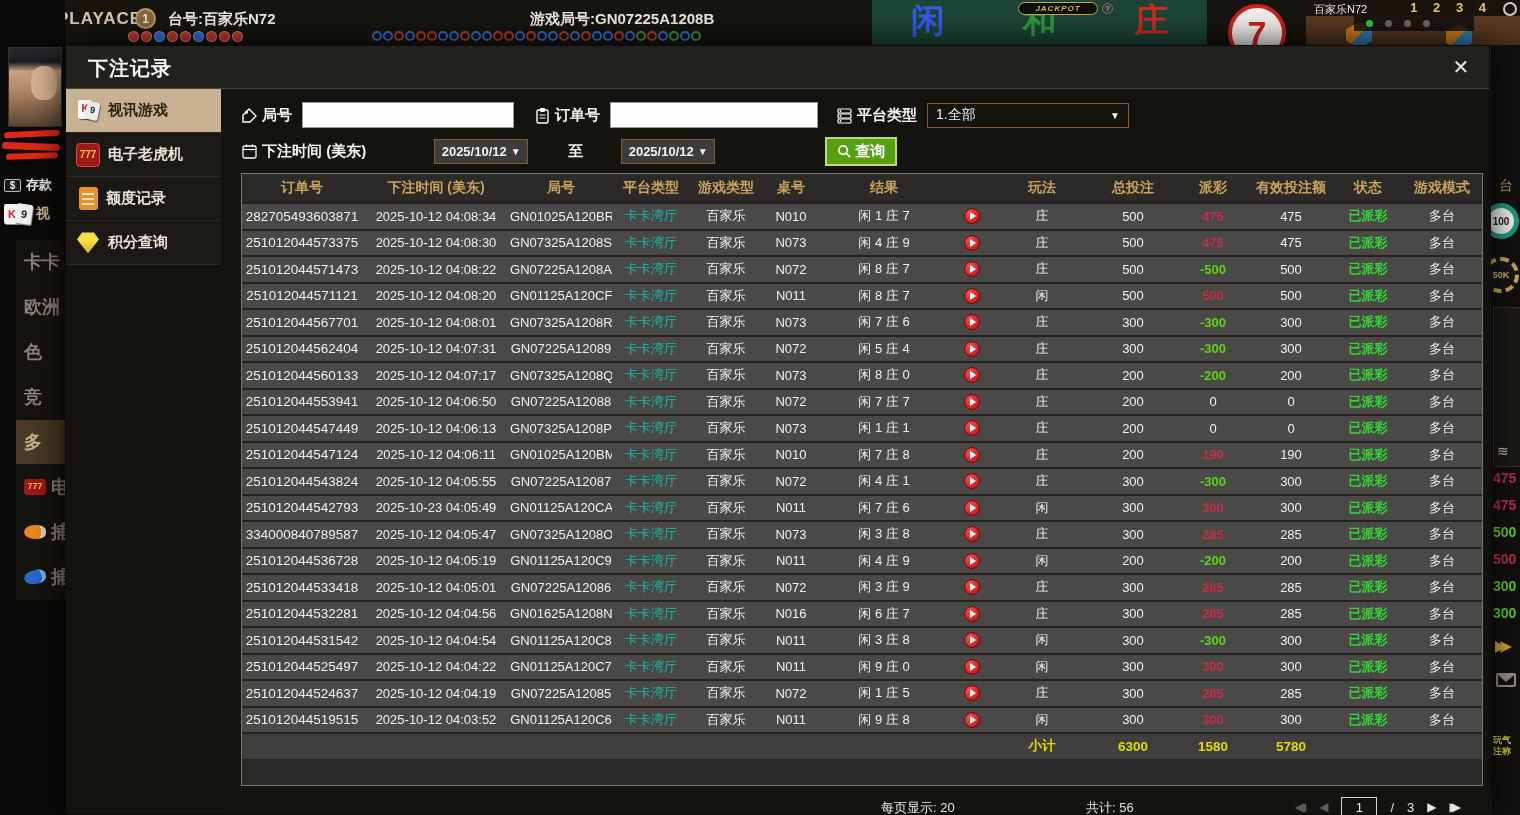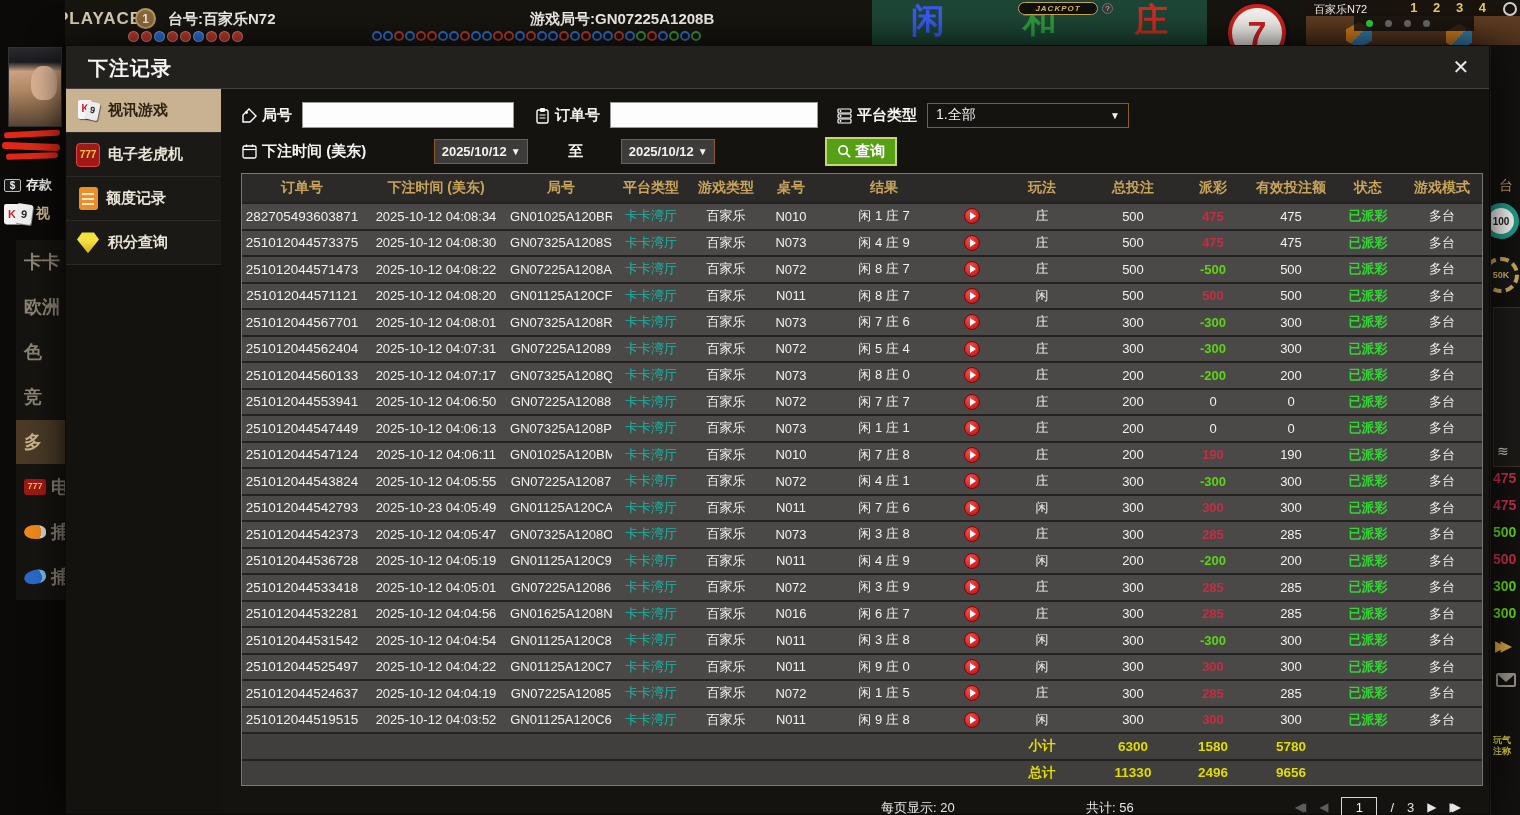--- a/index.html
+++ b/index.html
@@ -609,21 +609,21 @@
                   <span class="tri"></span>
                 </span></div>
               <div class="tcell c-play">闲</div>
               <div class="tcell c-total">300</div>
               <div class="tcell c-payout pos">300</div>
               <div class="tcell c-valid">300</div>
               <div class="tcell c-status st-green">已派彩</div>
               <div class="tcell c-mode">多台</div>
             </div>
             <div class="trow drow">
-              <div class="tcell c-order">251012044542373</div>
+              <div class="tcell c-order">334000840789587</div>
               <div class="tcell c-time">2025-10-12 04:05:47</div>
               <div class="tcell c-round">GN07325A1208O</div>
               <div class="tcell c-platform">卡卡湾厅</div>
               <div class="tcell c-game">百家乐</div>
               <div class="tcell c-table_no">N073</div>
               <div class="tcell c-result">闲 3 庄 8</div>
               <div class="tcell c-detail"><span class="playbtn">
                   <span class="tri"></span>
                 </span></div>
               <div class="tcell c-play">庄</div>
@@ -765,36 +765,20 @@
               <div class="tcell"></div>
               <div class="tcell"></div>
               <div class="tcell"></div>
               <div class="tcell"></div>
               <div class="tcell"></div>
               <div class="tcell"></div>
               <div class="tcell">小计</div>
               <div class="tcell">6300</div>
               <div class="tcell">1580</div>
               <div class="tcell">5780</div>
-              <div class="tcell"></div>
-              <div class="tcell"></div>
-            </div>
-            <div class="trow sumrow">
-              <div class="tcell"></div>
-              <div class="tcell"></div>
-              <div class="tcell"></div>
-              <div class="tcell"></div>
-              <div class="tcell"></div>
-              <div class="tcell"></div>
-              <div class="tcell"></div>
-              <div class="tcell"></div>
-              <div class="tcell">总计</div>
-              <div class="tcell">11330</div>
-              <div class="tcell">2496</div>
-              <div class="tcell">9656</div>
               <div class="tcell"></div>
               <div class="tcell"></div>
             </div>
           </div>
       </div>
 
       <div class="pager">
         <span class="pp">每页显示: 20</span>
         <span class="tt">共计: 56</span>
         <div class="pager-ctl">

